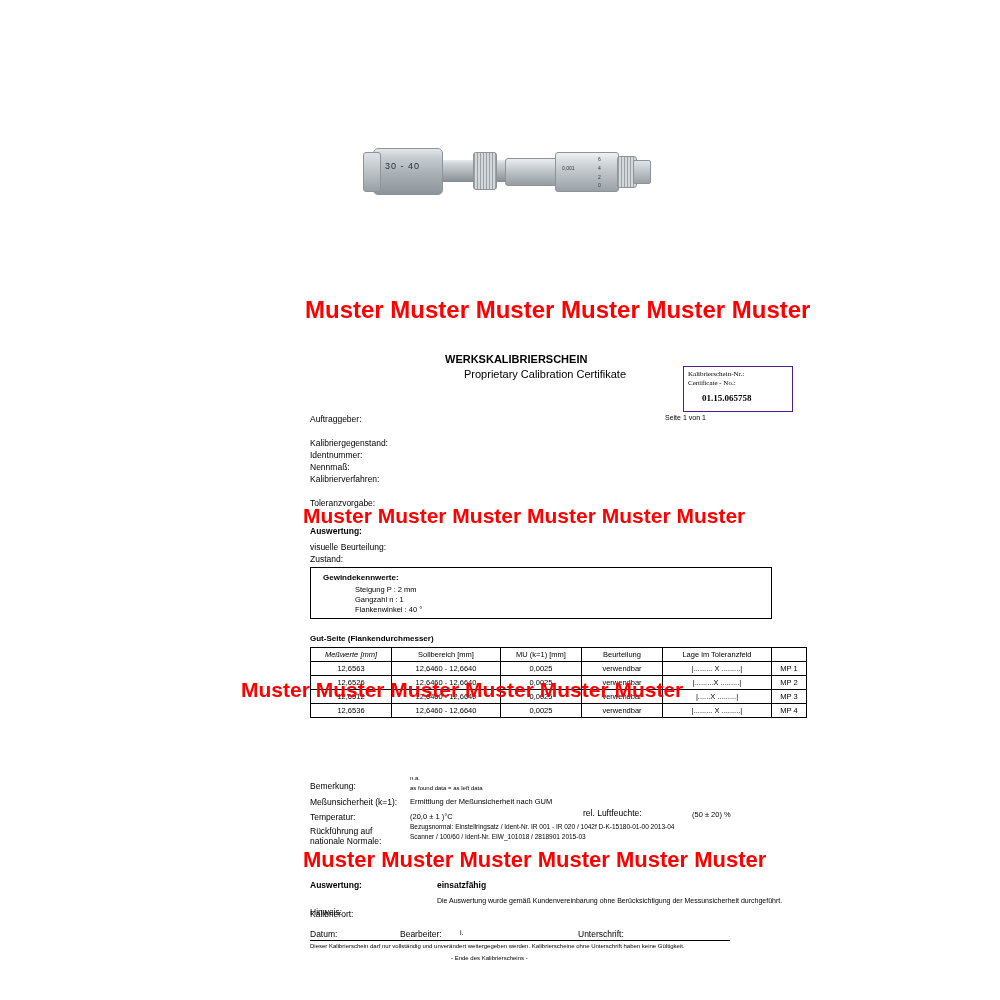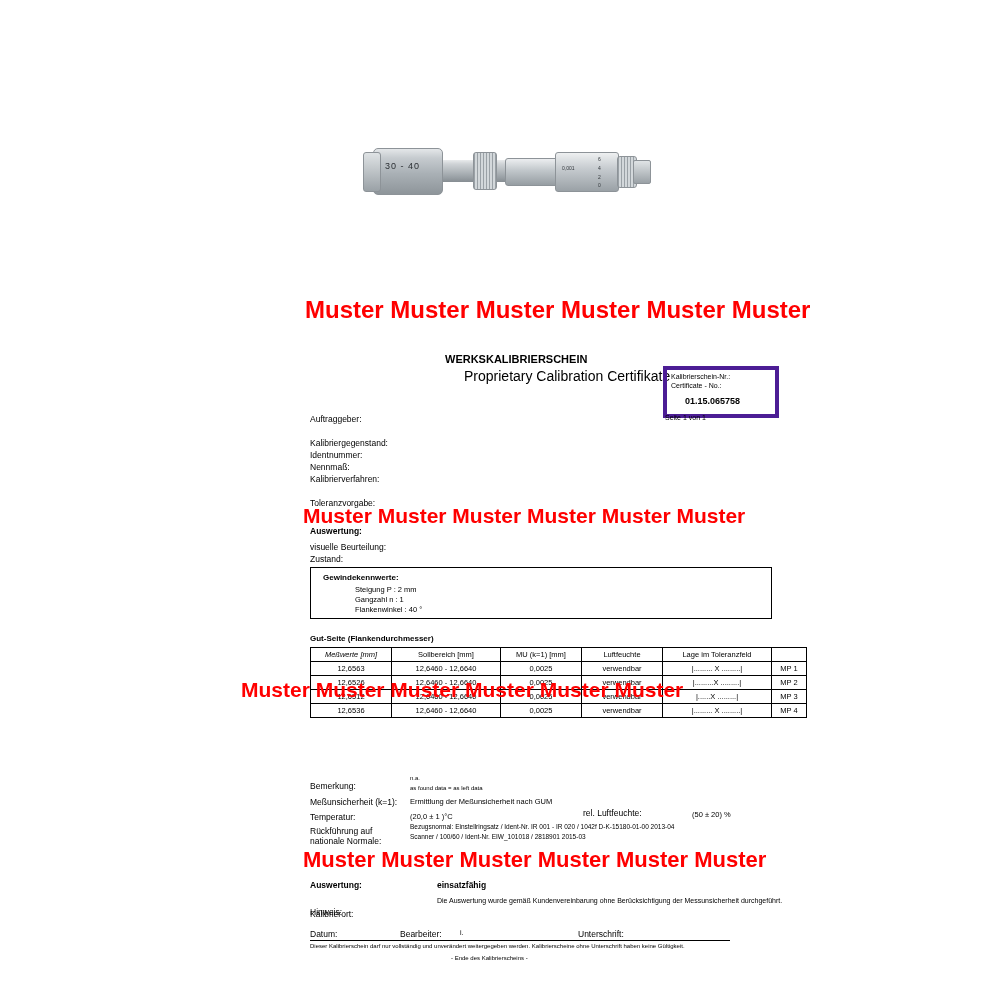--- a/index.html
+++ b/index.html
@@ -71,25 +71,26 @@
   }
   .wm1{left:305px;top:296px;font-size:24px;}
   .wm2{left:303px;top:504px;font-size:21px;}
   .wm3{left:241px;top:678px;font-size:21px;}
   .wm4{left:303px;top:847px;font-size:22px;}
 
   
   .t{position:absolute;font-size:8.5px;white-space:nowrap;}
   .b{font-weight:bold;}
   .title{position:absolute;left:445px;top:353px;font-size:11px;font-weight:bold;}
-  .subtitle{position:absolute;left:432px;top:368px;font-size:14px;padding-left:32px;}
+  .subtitle{position:absolute;left:432px;top:368px;font-size:11px;padding-left:32px;}
 
   .certbox{
-    position:absolute;left:663px;top:366px;width:108px;height:44px;
-    border:4px solid #4c1d95;
+    position:absolute;left:683px;top:366px;width:108px;height:44px;
+    border:1px solid #4c1d95;
+    font-family:Liberation Serif, serif;
   }
   .certbox .l1{position:absolute;left:4px;top:3px;font-size:7px;}
   .certbox .l2{position:absolute;left:4px;top:12px;font-size:7px;}
   .certbox .num{position:absolute;left:18px;top:26px;font-size:9px;font-weight:bold;}
   .seite{position:absolute;left:665px;top:414px;font-size:7px;}
 
   
   .gwbox{
     position:absolute;left:310px;top:567px;width:460px;height:50px;border:1px solid #000;
   }
@@ -176,21 +177,21 @@
     <div class="r3">Flankenwinkel :   40 °</div>
   </div>
 
   <div class="tbl-caption">Gut-Seite (Flankendurchmesser)</div>
   <table class="meas">
     <thead>
       <tr>
         <th class="col1">Meßwerte [mm]</th>
         <th class="col2">Sollbereich [mm]</th>
         <th class="col3">MU (k=1) [mm]</th>
-        <th class="col4">Luftfeuchte</th>
+        <th class="col4">Beurteilung</th>
         <th class="col5">Lage im Toleranzfeld</th>
         <th class="col6"></th>
       </tr>
     </thead>
     <tbody>
       <tr>
         <td>12,6563</td>
         <td>12,6460 - 12,6640</td>
         <td>0,0025</td>
         <td>verwendbar</td>

